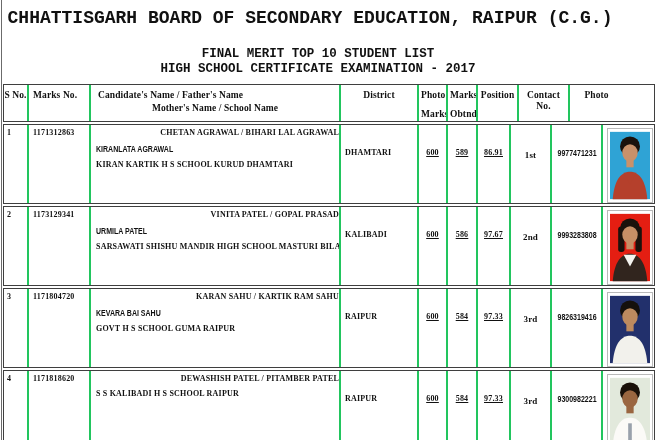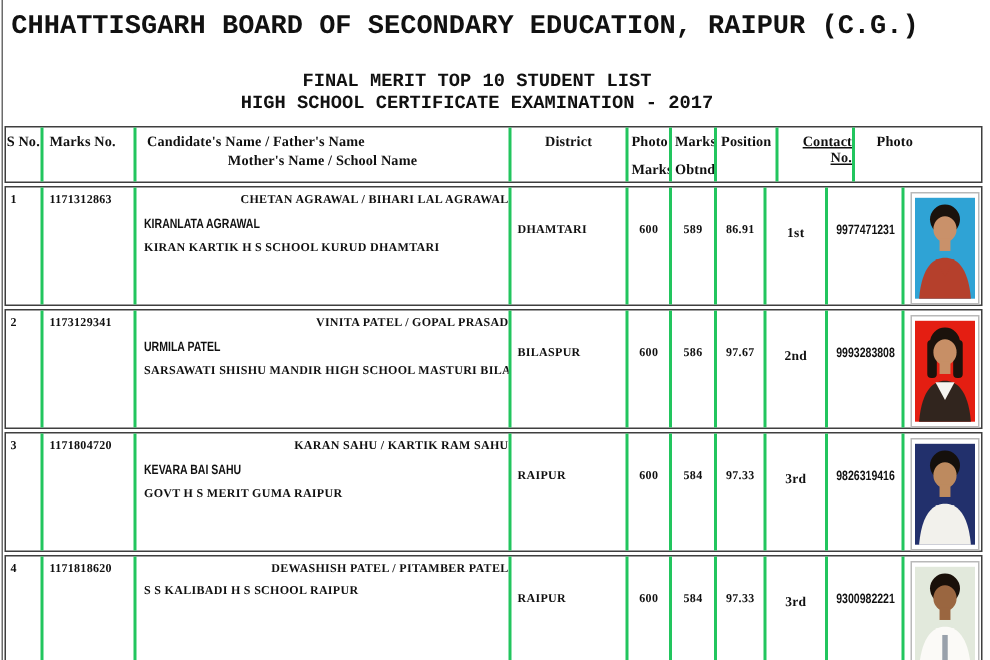--- a/index.html
+++ b/index.html
@@ -58,32 +58,32 @@
   .head .c-roll{padding-left:4px;}
   .head .c-name{padding-left:0;}
   .head .c-name .l1{padding-left:7px;white-space:nowrap;}
   .head .c-name .l2{text-align:center;margin-top:3px;white-space:nowrap;}
   .head .c-district{text-align:center;}
   .head .c-total,.head .c-obtnd{
     padding:5px 0 2px 2px;display:flex;flex-direction:column;justify-content:space-between;height:100%;
   }
   .head .c-per{padding-left:3px;}
   .head .c-pos{text-align:center;}
-  .head .c-contact{text-align:right;line-height:11px;text-decoration:underline;}
+  .head .c-contact{text-align:center;line-height:11px;}
   .head .c-photo{text-align:center;}
 
   
   .data .c-sno{padding:3px 0 0 3px;}
   .data .c-roll{padding:3px 0 0 4px;}
   .data .c-name{padding-left:5px;}
   .data .c-name .line1{margin-top:3px;white-space:nowrap;text-align:right;}
   .data .c-name .line2{margin-top:7px;white-space:nowrap;}
   .data .c-name .line3{margin-top:6px;white-space:nowrap;}
   .data .c-district{padding:23px 0 0 4px;}
-  .data .c-total,.data .c-obtnd,.data .c-per{padding-top:23px;text-align:center;}
+  .data .c-total,.data .c-obtnd,.data .c-per{padding-top:23px;text-align:center;text-decoration:underline;}
   .data .c-pos{padding-top:25px;text-align:center;font-size:9px;}
   .data .c-contact{padding-top:23px;text-align:center;}
   .data .c-photo{display:flex;align-items:flex-start;justify-content:center;padding-top:3px;}
 
   
   .condensed{
     font-family:"Liberation Sans", sans-serif;font-weight:700;font-size:9px;letter-spacing:0;
     display:inline-block;transform:scaleX(0.78);transform-origin:0 50%;white-space:nowrap;
   }
   .condensed.centered{transform-origin:50% 50%;}
@@ -174,21 +174,21 @@
   </div>
 
   <div class="trow data">
     <div class="cell c-sno">2</div>
     <div class="cell c-roll">1173129341</div>
     <div class="cell c-name">
       <div class="line1">VINITA PATEL / GOPAL PRASAD</div>
       <div class="line2"><span class="condensed">URMILA PATEL</span></div>
       <div class="line3">SARSAWATI SHISHU MANDIR HIGH SCHOOL MASTURI BILASPUR</div>
     </div>
-    <div class="cell c-district">BILASPUR</div>
+    <div class="cell c-district">KALIBADI</div>
     <div class="cell c-total">600</div>
     <div class="cell c-obtnd">586</div>
     <div class="cell c-per">97.67</div>
     <div class="cell c-pos">2nd</div>
     <div class="cell c-contact"><span class="condensed centered">9993283808</span></div>
     <div class="cell c-photo">
       <div class="photo girl" style="--pbg: #e41e12; --phair: #1b120c; --pskin: #c78f66; --pshirt: #31251e; --pcollar: #f5f4f0;">
         <svg viewBox="0 0 44 74" width="40" height="69">
           <rect class="ph-bg" width="44" height="74"></rect>
           <ellipse class="ph-hair" cx="22" cy="16" rx="11" ry="11"></ellipse>
@@ -203,21 +203,21 @@
       </div>
     </div>
   </div>
 
   <div class="trow data">
     <div class="cell c-sno">3</div>
     <div class="cell c-roll">1171804720</div>
     <div class="cell c-name">
       <div class="line1">KARAN SAHU / KARTIK RAM SAHU</div>
       <div class="line2"><span class="condensed">KEVARA BAI SAHU</span></div>
-      <div class="line3">GOVT H S MERIT GUMA RAIPUR</div>
+      <div class="line3">GOVT H S SCHOOL GUMA RAIPUR</div>
     </div>
     <div class="cell c-district">RAIPUR</div>
     <div class="cell c-total">600</div>
     <div class="cell c-obtnd">584</div>
     <div class="cell c-per">97.33</div>
     <div class="cell c-pos">3rd</div>
     <div class="cell c-contact"><span class="condensed centered">9826319416</span></div>
     <div class="cell c-photo">
       <div class="photo" style="--pbg: #22306c; --phair: #15100c; --pskin: #bd8a5f; --pshirt: #f2f1ec;">
         <svg viewBox="0 0 44 74" width="40" height="69">

